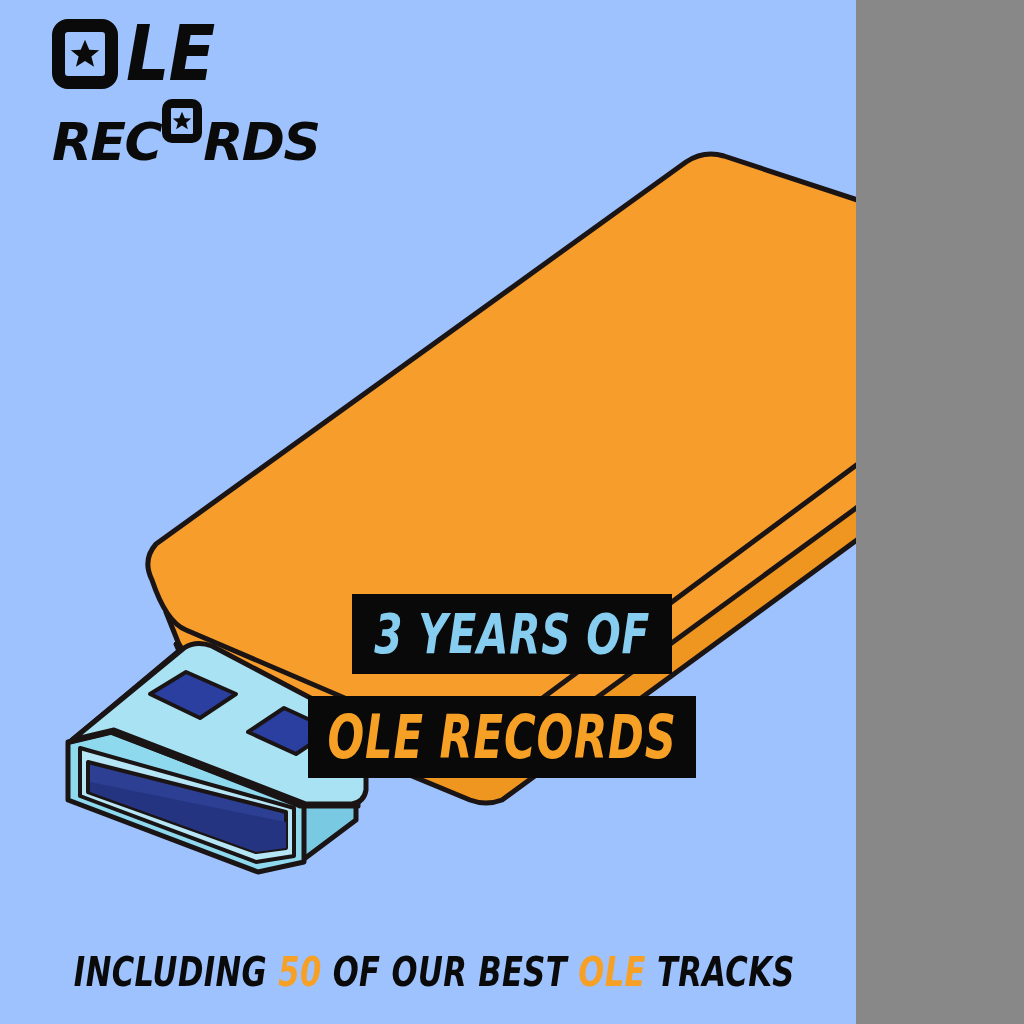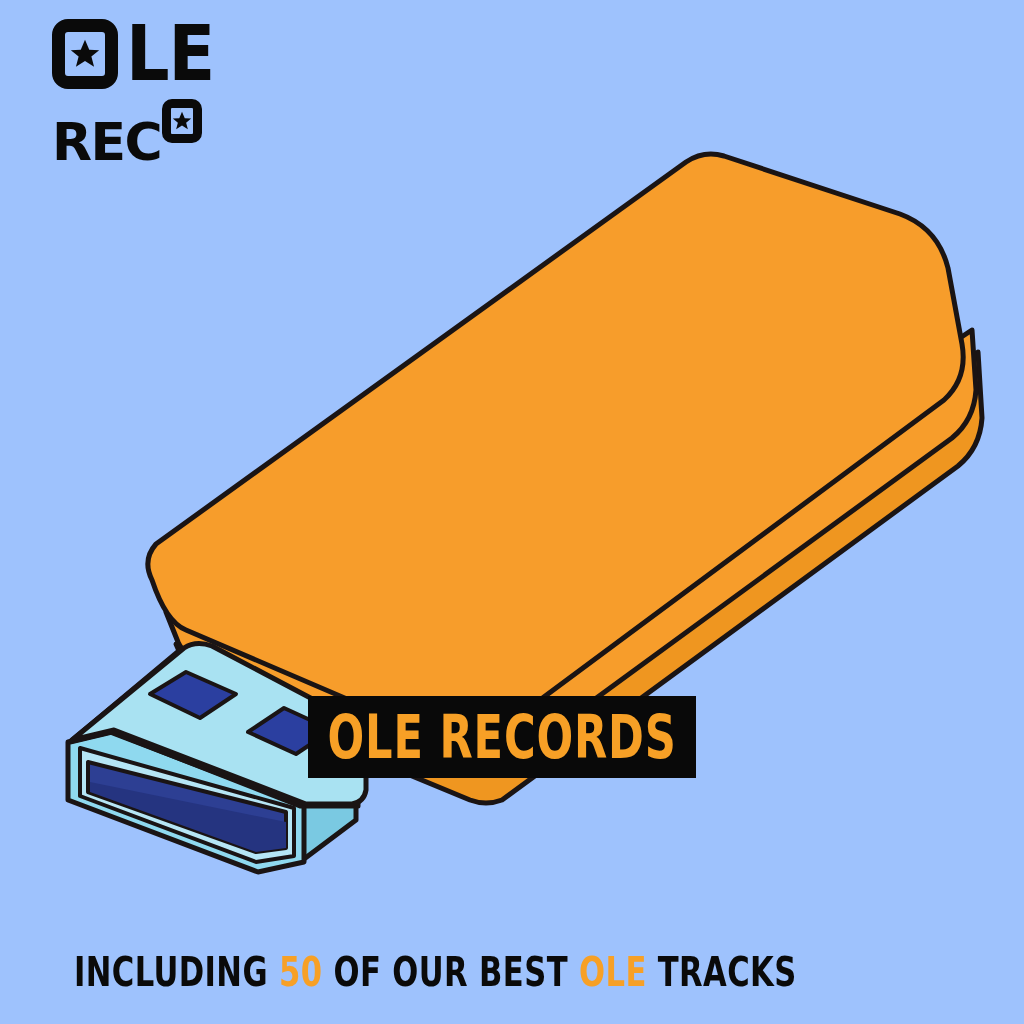--- a/index.html
+++ b/index.html
@@ -2,25 +2,26 @@
 <html><head>
 <meta charset="utf-8">
 <style>
   html, body {
     margin: 0;
     padding: 0;
     background: #888;
   }
   #cover {
     position: relative;
-    width: 1024px;
+    width: 856px;
     height: 1024px;
     overflow: hidden;
     background: #9ec2fd;
     font-family: "Liberation Sans", sans-serif;
+    font-style: italic;
   }
 
   
   #logo-block {
     position: absolute;
     left: 52px;
     top: 18px;
     width: 270px;
   }
   .logo-row1 {
@@ -296,24 +297,28 @@
     </div>
     <div class="logo-row2">
       <span class="rec-txt">REC</span>
       <span class="rec-o-box">
         <span class="star">
           <svg width="22" height="22" viewBox="0 0 24 24" style="margin:-11px 0 0 -11px;position:absolute;">
             <polygon points="12,2 15,9 22,9.3 16.5,13.8 18.4,21 12,16.9 5.6,21 7.5,13.8 2,9.3 9,9" fill="#0a0a0a"></polygon>
           </svg>
         </span>
       </span>
+      <span class="rec-txt">RDS</span>
     </div>
   </div>
 
 
+  <div class="banner" id="banner-years">
+    <span class="btxt">3 YEARS OF</span>
+  </div>
 
   <div class="banner" id="banner-label">
     <span class="btxt">OLE RECORDS</span>
   </div>
 
 
   <div id="tagline">
     <span class="inner">
       <span>INCLUDING </span><span class="accent">50</span><span> OF OUR BEST </span><span class="accent">OLE</span><span> TRACKS</span>
     </span>

